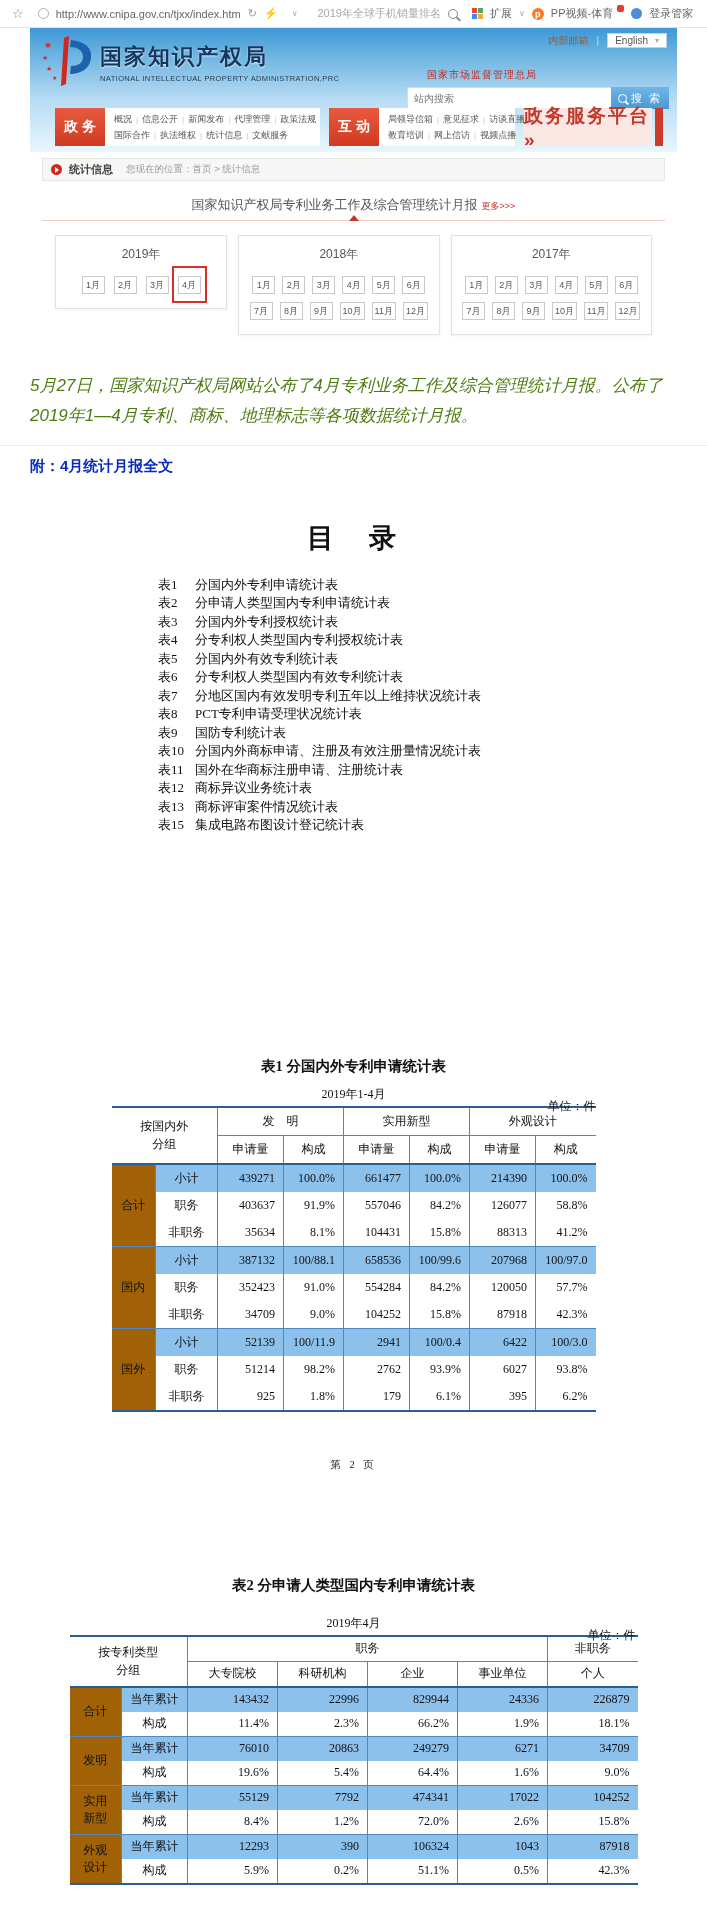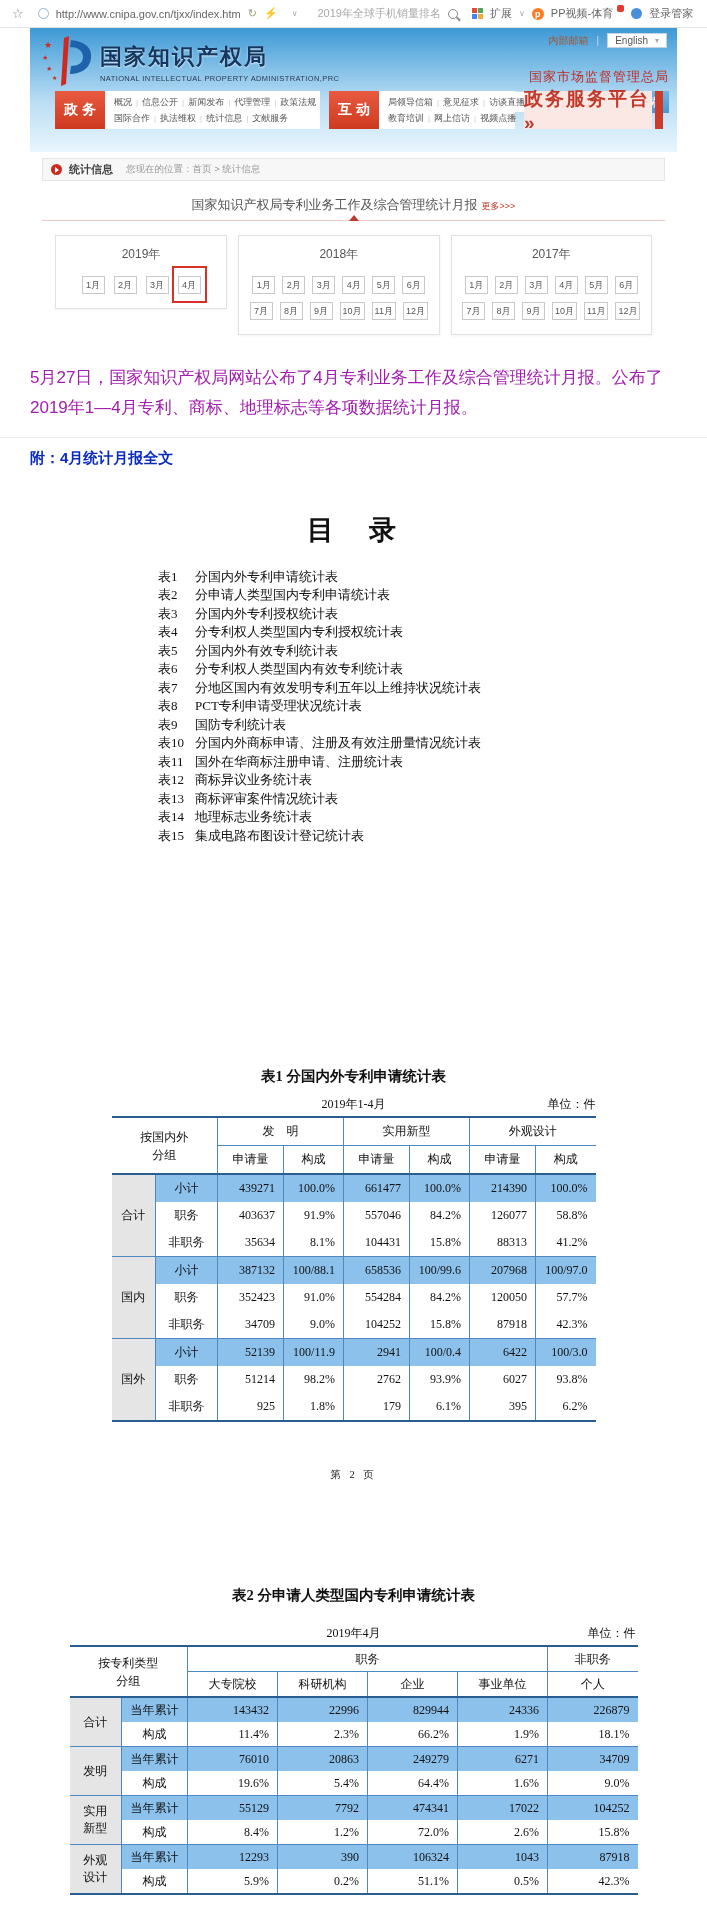--- a/index.html
+++ b/index.html
@@ -36,30 +36,30 @@
   .logo-txt{display:flex;flex-direction:column;}
   .logo-name{font-size:22px;font-weight:bold;color:#15365e;letter-spacing:2px;margin-top:6px;
     text-shadow:0 1px 2px rgba(255,255,255,.75);}
   .logo-en{font-size:7.5px;color:#2a3b4d;letter-spacing:.4px;margin-top:2px;}
   .hdr-top-right{position:absolute;top:5px;right:10px;display:flex;align-items:center;gap:8px;font-size:10px;justify-content:space-between;}
   .mailbox{color:#a2542c;}
   .tr-sep{color:#c8d8e4;}
   .lang-btn{background:#fff;border:1px solid #c2d2e0;padding:1px 7px;font-size:10px;color:#555;
     display:flex;gap:7px;align-items:center;}
   .hdr-right-col{position:absolute;top:40px;right:8px;width:262px;}
-  .related{color:#c32a22;font-size:13px;margin:0 0 5px 20px;letter-spacing:1px;text-align:right;}
+  .related{color:#c32a22;font-size:10px;margin:0 0 5px 20px;letter-spacing:1px;}
   .search-row{display:flex;height:22px;}
   .search-input{flex:1;border:1px solid #cfdfeb;border-right:none;font-size:10px;padding:0 6px;color:#333;
     background:#fff;outline:none;font-family:"Liberation Sans",sans-serif;}
   .search-btn{width:58px;background:linear-gradient(#70b6e5,#4a98d2);color:#fff;font-size:11px;border:none;
     display:flex;align-items:center;justify-content:center;gap:4px;letter-spacing:2px;cursor:pointer;}
   .mag-w{position:relative;width:7px;height:7px;border:1.5px solid #fff;border-radius:50%;}
   .mag-w::after{content:"";position:absolute;width:4px;height:1.5px;background:#fff;transform:rotate(45deg);right:-3px;bottom:-2px;}
 
-  .nav-row{position:absolute;left:25px;right:14px;bottom:23px;height:38px;display:flex;}
+  .nav-row{position:absolute;left:25px;right:14px;bottom:6px;height:38px;display:flex;}
   .nav-tab{width:50px;background:linear-gradient(#e85a40,#ce3a20);color:#fff;font-size:14px;font-weight:bold;
     display:flex;align-items:center;justify-content:center;flex:none;}
   .nav-links{background:#fff;display:flex;flex-direction:column;justify-content:center;padding:0 9px;gap:3px;flex:none;}
   .nav-links .lrow{display:flex;align-items:flex-start;font-size:9px;color:#555;white-space:nowrap;}
   .nav-links .lrow span+span::before{content:"|";color:#ccc;margin:0 4px;font-size:8px;}
   .gov-links{width:197px;} .int-links{width:118px;}
   .nav-gap{width:9px;flex:none;}
   .platform{flex:1;background:#fbe8e4;display:flex;align-items:center;justify-content:center;
     color:#c0392b;font-size:19px;font-weight:bold;letter-spacing:2px;}
   .red-sliver{width:8px;background:#cc3b2a;margin-left:3px;flex:none;}
@@ -85,49 +85,49 @@
   .cal-title{text-align:center;font-size:12px;color:#555;margin-bottom:13px;}
   .cal-months{display:flex;justify-content:center;gap:9px;}
   .cal-12 .cal-months{gap:7px;}
   .cal-months+.cal-months{margin-top:8px;}
   .chip{min-width:23px;height:18px;padding:0 2px;border:1px solid #c9c9c9;font-size:9px;color:#555;
     display:flex;align-items:center;justify-content:center;background:#fff;box-sizing:border-box;cursor:pointer;}
   .chip-wrap{position:relative;display:inline-flex;}
   .red-frame{position:absolute;left:-6px;top:-10px;right:-6px;bottom:-9px;border:2px solid #d93025;pointer-events:none;}
 
   
-  .article-para{margin:28px 30px 0;font-size:17px;line-height:1.75;color:#a21caf;}
+  .article-para{margin:36px 30px 0;font-size:17px;line-height:1.75;color:#4d7c0f;font-style:italic;}
   .divider{margin-top:14px;border-top:1px solid #ededed;}
   .attachment{margin:11px 0 0 30px;font-size:15px;font-weight:bold;color:#0a2bc0;cursor:pointer;}
 
   
   .doc{font-family:"Liberation Serif","DejaVu Serif",serif;color:#111;}
   .toc-title{margin-top:44px;text-align:center;font-size:27px;font-weight:bold;letter-spacing:4px;}
   .toc-list{margin:20px 0 0 158px;font-size:13px;line-height:18.5px;}
   .toc-item{display:flex;}
   .toc-no{width:37px;flex:none;}
 
   .tbl-sec1{margin-top:222px;}
   .tbl-sec2{margin-top:104px;}
   .tbl-title{text-align:center;font-size:14.5px;font-weight:bold;}
   .tbl-sub{position:relative;font-size:12px;height:16px;}
   .tbl-sub .period{position:absolute;left:0;right:0;text-align:center;}
-  .tbl-sub .unit{position:absolute;right:2px;top:0;}
+  .tbl-sub .unit{position:absolute;right:2px;top:12px;}
   .tbl-sub1{width:488px;margin:10px auto 0;}
   .tbl-sub2{width:568px;margin:20px auto 0;}
 
   .stat-table{border-collapse:collapse;margin:4px auto 0;border-top:2px solid #2a5e92;border-bottom:2px solid #2a5e92;font-size:12px;}
   .stat-table th,.stat-table td{border-left:1px solid #4f87c0;font-weight:normal;padding:0 8px;text-align:center;}
   .stat-table .no-bl{border-left:none;}
   .stat-table tbody tr:first-child td{border-top:2px solid #2a5e92;}
   .stat-table thead th.cg{border-bottom:1px solid #4f87c0;}
   .stat-table tr.gs td{border-top:1px solid #4f87c0;}
   .stat-table td.num{text-align:right;}
   .stat-table tr.hl td{background:#8cc1ec;}
-  .stat-table tr.hl td.gcell{background:#e5e5e5;}
+  .stat-table tr.hl td.gcell{background:#a16207;}
   .t1 th,.t1 td{height:27px;}
   .t2 th,.t2 td{height:24px;}
   .group-head{line-height:1.5;}
   .page-foot{text-align:center;font-size:10.5px;margin-top:46px;letter-spacing:3px;color:#222;}
 </style>
 </head>
 <body>
 
 <div class="browser-bar">
   <span class="star">☆</span>
@@ -353,24 +353,20 @@
       </div>
     <div class="toc-item">
         <span class="toc-no">表12</span>
         <span>商标异议业务统计表</span>
       </div>
     <div class="toc-item">
         <span class="toc-no">表13</span>
         <span>商标评审案件情况统计表</span>
       </div>
     <div class="toc-item">
-        <span class="toc-no">表14</span>
-        <span>地理标志业务统计表</span>
-      </div>
-    <div class="toc-item">
         <span class="toc-no">表15</span>
         <span>集成电路布图设计登记统计表</span>
       </div>
   </div>
 
   <div class="tbl-sec1">
     <div class="tbl-title">表1 分国内外专利申请统计表</div>
     <div class="tbl-sub tbl-sub1">
       <span class="period">2019年1-4月</span>
       <span class="unit">单位：件</span>

